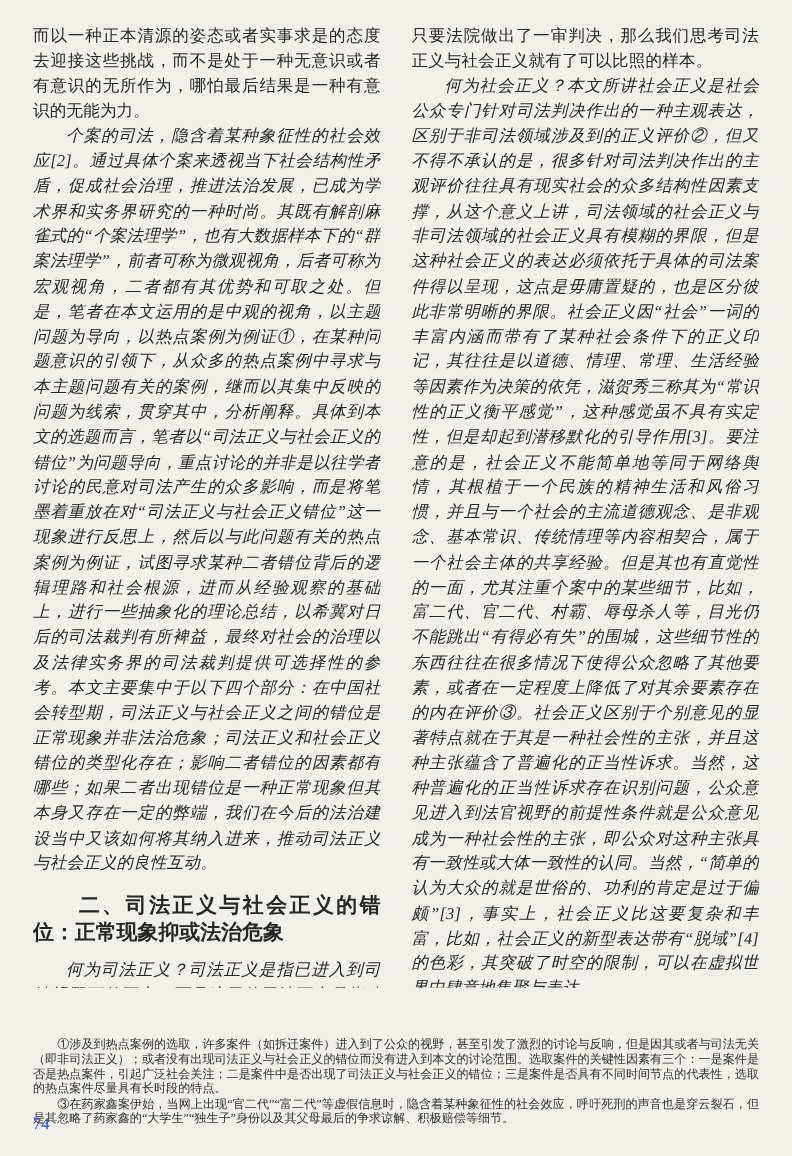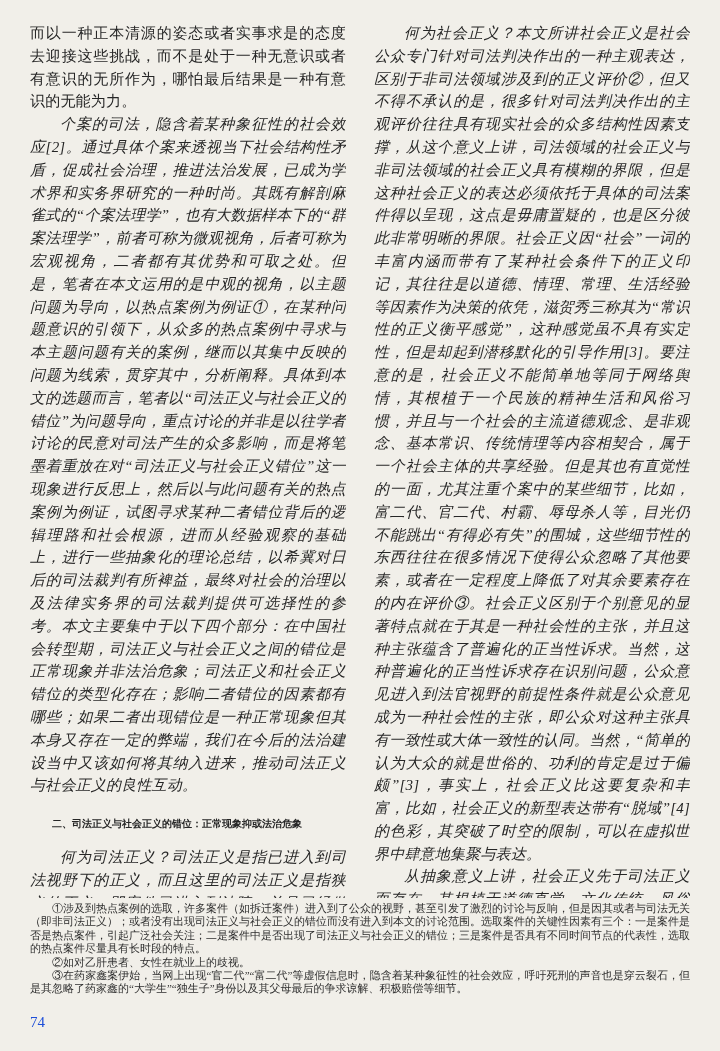--- a/index.html
+++ b/index.html
@@ -39,29 +39,29 @@
     line-height: 22.8px;
     text-align: justify;
     letter-spacing: 0.2px;
   }
   .para.indent {
     text-indent: 2em;
     font-style: italic;
   }
   .section-heading {
     margin: 14px 0 10px 0;
-    font-size: 10px;
+    font-size: 19px;
     line-height: 25px;
     font-weight: bold;
     text-align: justify;
     text-indent: 2.2em;
   }
   .footnotes {
     position: absolute;
-    top: 902px;
+    top: 944px;
     left: 30px;
     width: 660px;
   }
   .footnote {
     margin: 0;
     font-size: 11px;
     line-height: 13.4px;
     text-align: justify;
     text-indent: 2em;
     color: #2e2e2e;
@@ -82,27 +82,27 @@
   <div class="columns">
 
     <div class="column">
       <p class="para">而以一种正本清源的姿态或者实事求是的态度去迎接这些挑战，而不是处于一种无意识或者有意识的无所作为，哪怕最后结果是一种有意识的无能为力。</p>
       <p class="para indent">个案的司法，隐含着某种象征性的社会效应[2]。通过具体个案来透视当下社会结构性矛盾，促成社会治理，推进法治发展，已成为学术界和实务界研究的一种时尚。其既有解剖麻雀式的“个案法理学”，也有大数据样本下的“群案法理学”，前者可称为微观视角，后者可称为宏观视角，二者都有其优势和可取之处。但是，笔者在本文运用的是中观的视角，以主题问题为导向，以热点案例为例证①，在某种问题意识的引领下，从众多的热点案例中寻求与本主题问题有关的案例，继而以其集中反映的问题为线索，贯穿其中，分析阐释。具体到本文的选题而言，笔者以“司法正义与社会正义的错位”为问题导向，重点讨论的并非是以往学者讨论的民意对司法产生的众多影响，而是将笔墨着重放在对“司法正义与社会正义错位”这一现象进行反思上，然后以与此问题有关的热点案例为例证，试图寻求某种二者错位背后的逻辑理路和社会根源，进而从经验观察的基础上，进行一些抽象化的理论总结，以希冀对日后的司法裁判有所裨益，最终对社会的治理以及法律实务界的司法裁判提供可选择性的参考。本文主要集中于以下四个部分：在中国社会转型期，司法正义与社会正义之间的错位是正常现象并非法治危象；司法正义和社会正义错位的类型化存在；影响二者错位的因素都有哪些；如果二者出现错位是一种正常现象但其本身又存在一定的弊端，我们在今后的法治建设当中又该如何将其纳入进来，推动司法正义与社会正义的良性互动。</p>
       <h2 class="section-heading">二、司法正义与社会正义的错位：正常现象抑或法治危象</h2>
       <p class="para indent">何为司法正义？司法正义是指已进入到司法视野下的正义，而且这里的司法正义是指狭义的正义，即案件已进入到法院，并且已经做出一审判决，至于其是否正在进行二审、是否正在进行再审以及是否通过众多方式之一已经结案则在所不问，因为</p>
     </div>
 
     <div class="column">
+      <p class="para">只要法院做出了一审判决，那么我们思考司法正义与社会正义就有了可以比照的样本。</p>
       <p class="para indent">何为社会正义？本文所讲社会正义是社会公众专门针对司法判决作出的一种主观表达，区别于非司法领域涉及到的正义评价②，但又不得不承认的是，很多针对司法判决作出的主观评价往往具有现实社会的众多结构性因素支撑，从这个意义上讲，司法领域的社会正义与非司法领域的社会正义具有模糊的界限，但是这种社会正义的表达必须依托于具体的司法案件得以呈现，这点是毋庸置疑的，也是区分彼此非常明晰的界限。社会正义因“社会”一词的丰富内涵而带有了某种社会条件下的正义印记，其往往是以道德、情理、常理、生活经验等因素作为决策的依凭，滋贺秀三称其为“常识性的正义衡平感觉”，这种感觉虽不具有实定性，但是却起到潜移默化的引导作用[3]。要注意的是，社会正义不能简单地等同于网络舆情，其根植于一个民族的精神生活和风俗习惯，并且与一个社会的主流道德观念、是非观念、基本常识、传统情理等内容相契合，属于一个社会主体的共享经验。但是其也有直觉性的一面，尤其注重个案中的某些细节，比如，富二代、官二代、村霸、辱母杀人等，目光仍不能跳出“有得必有失”的围城，这些细节性的东西往往在很多情况下使得公众忽略了其他要素，或者在一定程度上降低了对其余要素存在的内在评价③。社会正义区别于个别意见的显著特点就在于其是一种社会性的主张，并且这种主张蕴含了普遍化的正当性诉求。当然，这种普遍化的正当性诉求存在识别问题，公众意见进入到法官视野的前提性条件就是公众意见成为一种社会性的主张，即公众对这种主张具有一致性或大体一致性的认同。当然，“简单的认为大众的就是世俗的、功利的肯定是过于偏颇”[3]，事实上，社会正义比这要复杂和丰富，比如，社会正义的新型表达带有“脱域”[4]的色彩，其突破了时空的限制，可以在虚拟世界中肆意地集聚与表达。</p>
       <p class="para indent">从抽象意义上讲，社会正义先于司法正义而存在，其根植于道德直觉、文化传统、风俗习惯以及民族精神当中。司法通过具体个案将社会正义加以具体化、情境化，从此意义上讲，司法正义先于具体化</p>
     </div>
 
   </div>
 
   <div class="footnotes">
     <p class="footnote">①涉及到热点案例的选取，许多案件（如拆迁案件）进入到了公众的视野，甚至引发了激烈的讨论与反响，但是因其或者与司法无关（即非司法正义）；或者没有出现司法正义与社会正义的错位而没有进入到本文的讨论范围。选取案件的关键性因素有三个：一是案件是否是热点案件，引起广泛社会关注；二是案件中是否出现了司法正义与社会正义的错位；三是案件是否具有不同时间节点的代表性，选取的热点案件尽量具有长时段的特点。</p>
-    <p class="footnote">②如对乙肝患者、女性在就业上的歧视。</p>
     <p class="footnote">③在药家鑫案伊始，当网上出现“官二代”“富二代”等虚假信息时，隐含着某种象征性的社会效应，呼吁死刑的声音也是穿云裂石，但是其忽略了药家鑫的“大学生”“独生子”身份以及其父母最后的争求谅解、积极赔偿等细节。</p>
   </div>
 
   <div class="page-number">74</div>
 
 </div>
 
 </body></html>

